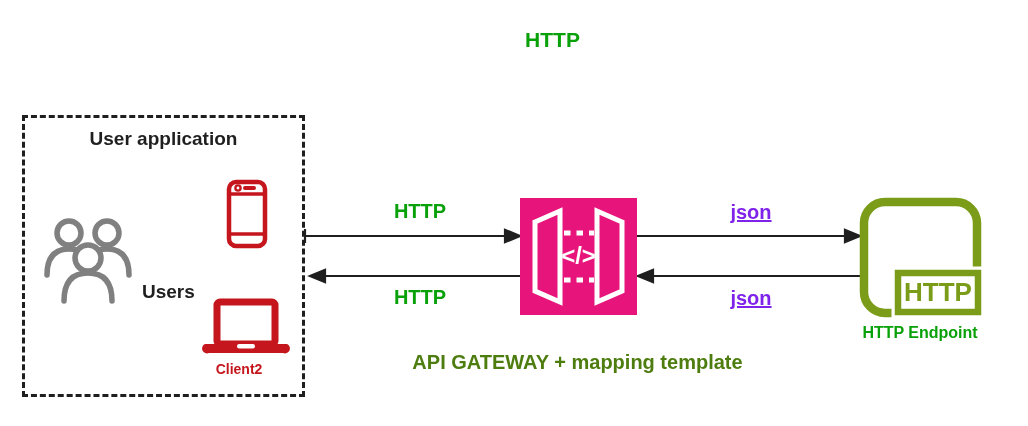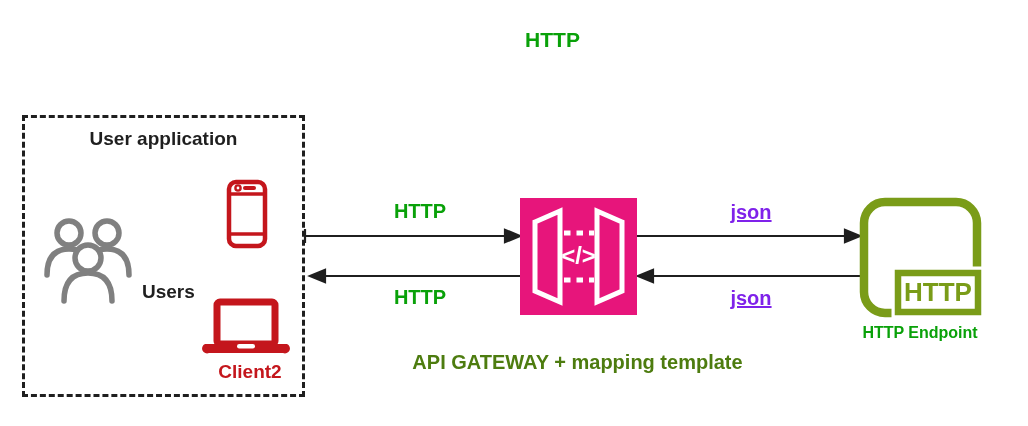--- a/index.html
+++ b/index.html
@@ -15,21 +15,21 @@
   .magenta{color:#4d7c0f;}
   .black{color:#1f1f1f;}
   .top-http{left:490px;top:28px;width:125px;font-size:21px;}
   .user-app-box{
     position:absolute;left:22px;top:115px;width:283px;height:282px;
     border:3px dashed #1f1f1f;box-sizing:border-box;
   }
   .box-title{left:22px;top:128px;width:283px;font-size:19px;}
   .users-label{left:126px;top:281px;font-size:19px;margin-left:16px;}
   .client1-label{left:200px;top:261px;width:92px;font-size:19px;}
-  .client2-label{left:204px;top:361px;width:92px;font-size:19px;}
+  .client2-label{left:193px;top:361px;width:92px;font-size:14px;}
   .flow-label{font-size:20px;}
   .f0{left:370px;top:200px;width:100px;}
   .f1{left:701px;top:201px;width:100px;}
   .f2{left:370px;top:286px;width:100px;}
   .f3{left:701px;top:287px;width:100px;}
   .gw-label{left:390px;top:351px;width:375px;font-size:20px;}
   .ep-label{left:820px;top:324px;width:200px;font-size:16px;}
   .abs{position:absolute;}
   svg{display:block;}
 </style>

